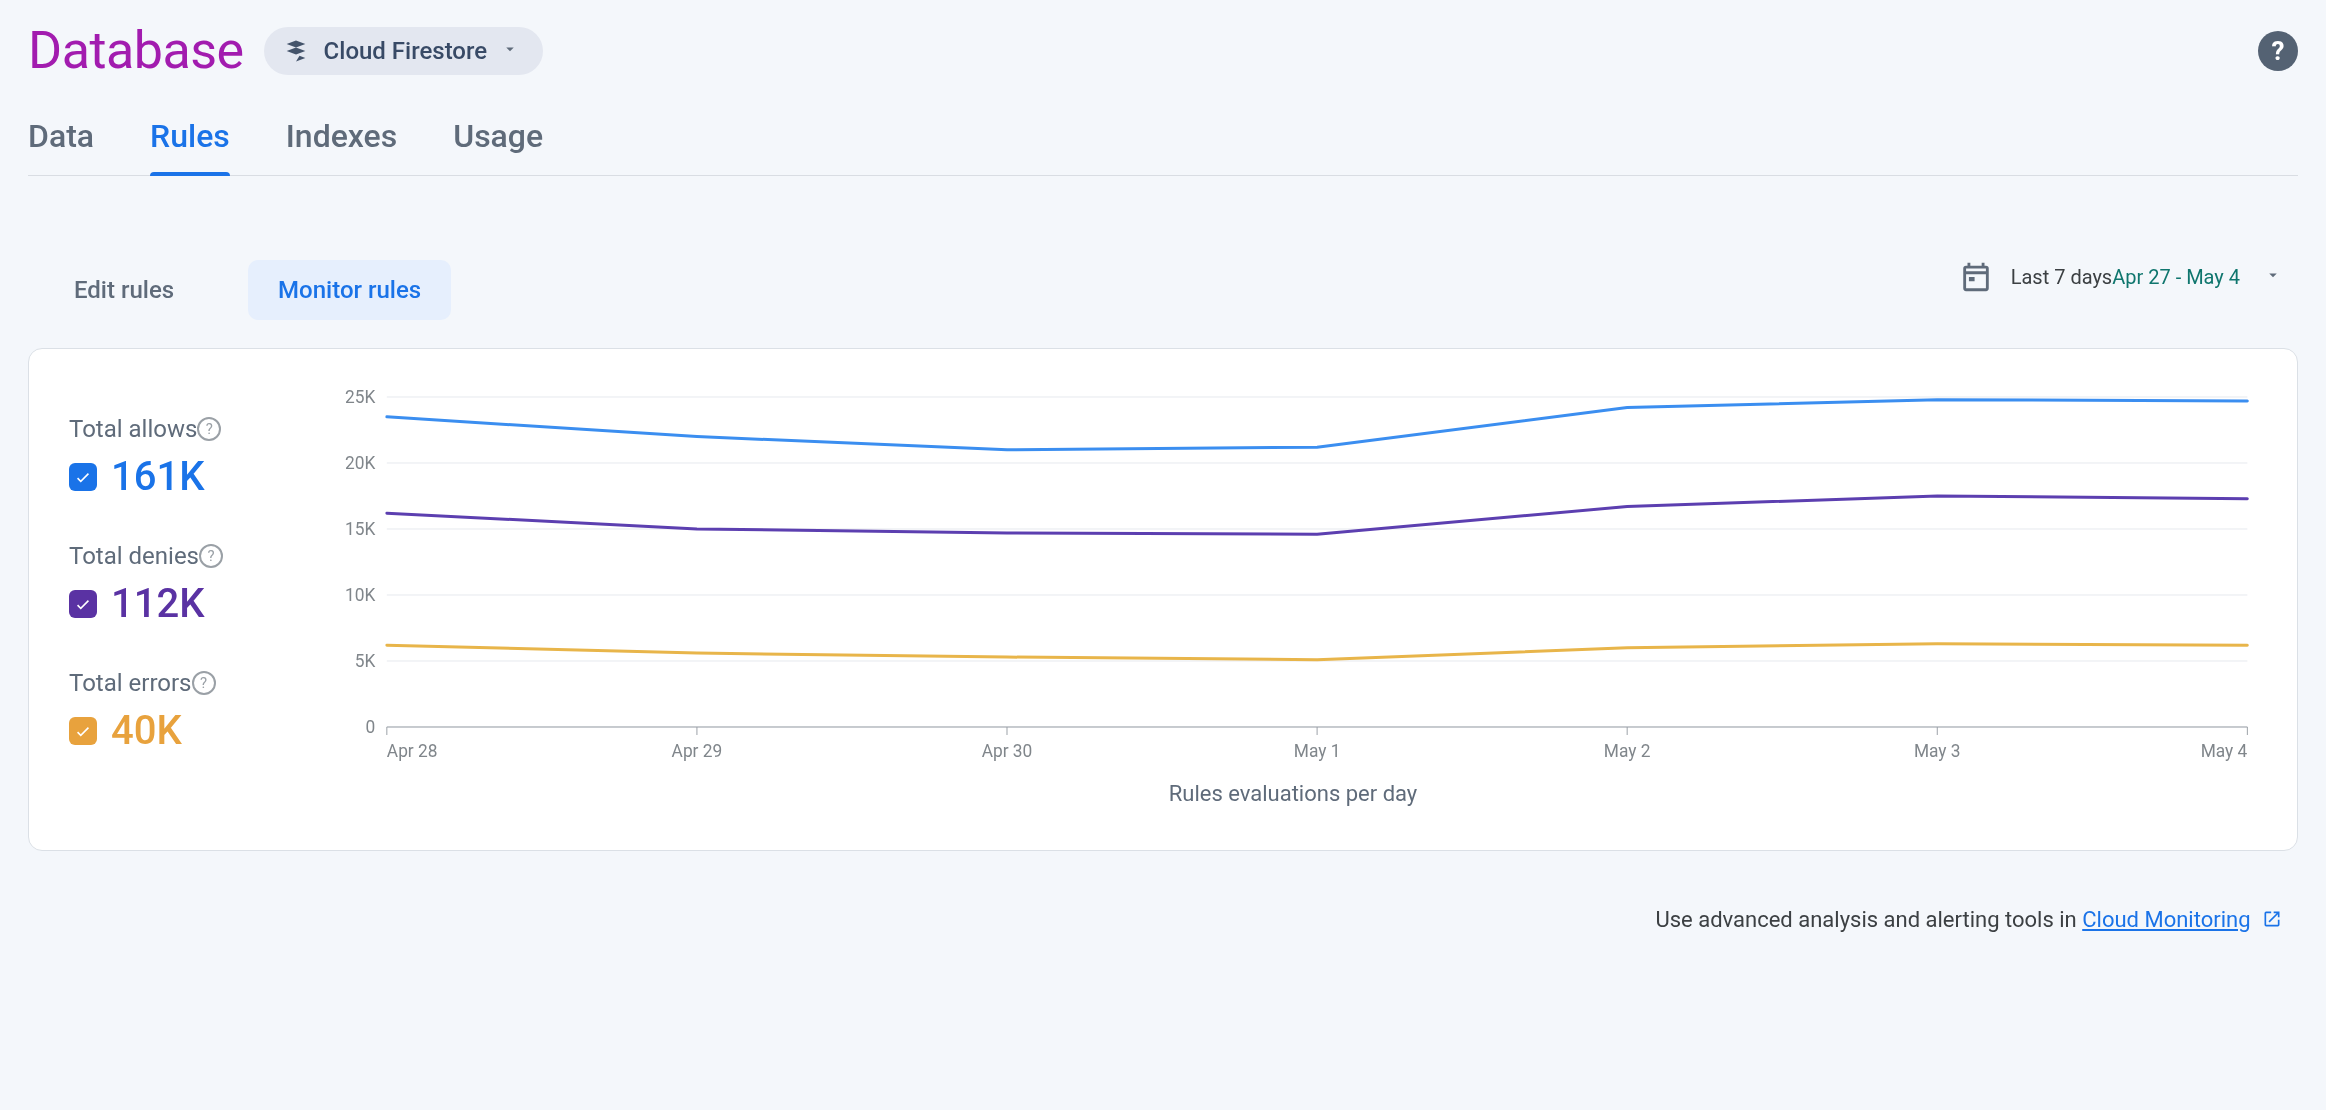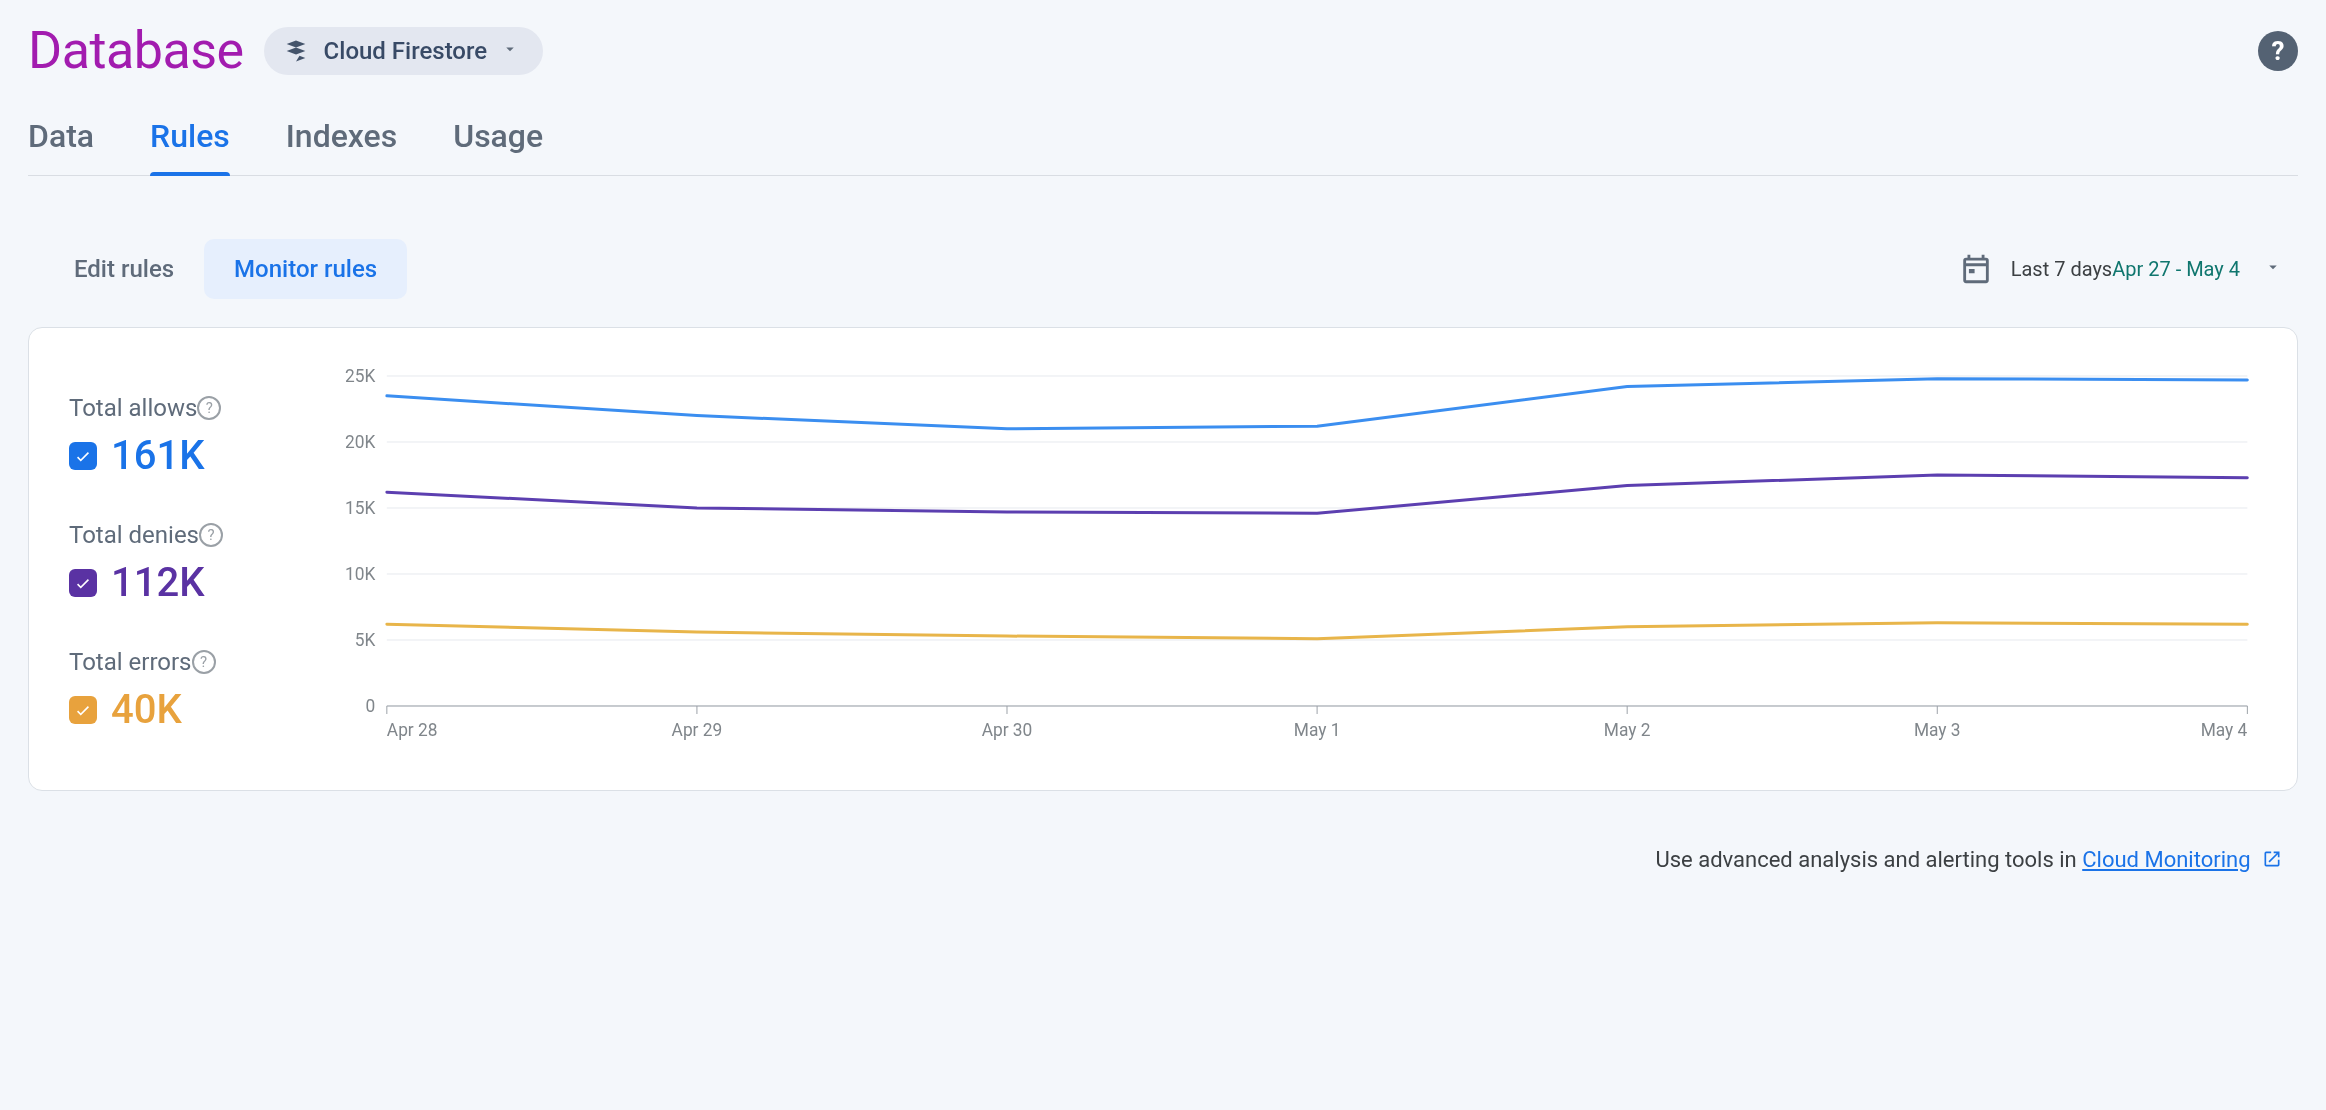--- a/index.html
+++ b/index.html
@@ -68,24 +68,25 @@
   .tab.active::after{
     content:"";
     position:absolute;
     left:0; right:0; bottom:-1px;
     height:4px;
     background:#1a73e8;
     border-radius:4px 4px 0 0;
   }
   .subtabs-row {
     display:flex;
-    align-items:center;
-    margin-top: 63px;
+    align-items:flex-start;
+    margin-top: 84px;
     margin-bottom: 28px;
     padding: 0 16px;
+    gap: 44px;
   }
   .subtab {
     font-size:24px;
     font-weight:500;
     color:#5f6b7a;
     padding: 16px 30px;
     border-radius: 10px;
     cursor:pointer;
   }
   .subtab.active {
@@ -292,20 +293,21 @@
           <text x="1346.6666666666665" y="370" text-anchor="middle" font-size="18" fill="#80868b">May 2</text>
           <line x1="1668.3333333333335" y1="340" x2="1668.3333333333335" y2="348" stroke="#9aa0a6" stroke-width="1"></line>
           <text x="1668.3333333333335" y="370" text-anchor="middle" font-size="18" fill="#80868b">May 3</text>
           <line x1="1990" y1="340" x2="1990" y2="348" stroke="#9aa0a6" stroke-width="1"></line>
           <text x="1990" y="370" text-anchor="end" font-size="18" fill="#80868b">May 4</text>
           <polyline points="60,29.80000000000002 381.66666666666663,49.6 703.3333333333333,62.80000000000001 1025,60.16000000000001 1346.6666666666665,20.56000000000001 1668.3333333333335,12.640000000000002 1990,13.960000000000004" fill="none" stroke="#3b8ef0" stroke-width="3" stroke-linejoin="round" stroke-linecap="round"></polyline>
           <polyline points="60,126.16 381.66666666666663,142 703.3333333333333,145.96 1025,147.28 1346.6666666666665,119.55999999999999 1668.3333333333335,109.00000000000001 1990,111.64000000000001" fill="none" stroke="#5c3fb0" stroke-width="3" stroke-linejoin="round" stroke-linecap="round"></polyline>
           <polyline points="60,258.15999999999997 381.66666666666663,266.08 703.3333333333333,270.04 1025,272.68 1346.6666666666665,260.8 1668.3333333333335,256.84000000000003 1990,258.15999999999997" fill="none" stroke="#e8b54a" stroke-width="3" stroke-linejoin="round" stroke-linecap="round"></polyline>
         </svg>
     </div>
+    <div class="x-caption">Rules evaluations per day</div>
   </div>
 
 </div>
 
 <div class="footer-line">
   <span>Use advanced analysis and alerting tools in </span>
   <a href="#">Cloud Monitoring</a>
   <span class="ext-icon">
     <svg width="20" height="20" viewBox="0 0 24 24" fill="#1a73e8">
         <path d="M14 3v2h3.59L7.76 14.83l1.41 1.41L19 6.41V10h2V3h-7zM5 5h6V3H5a2 2 0 0 0-2 2v14a2 2 0 0 0 2 2h14a2 2 0 0 0 2-2v-6h-2v6H5V5z"></path>

